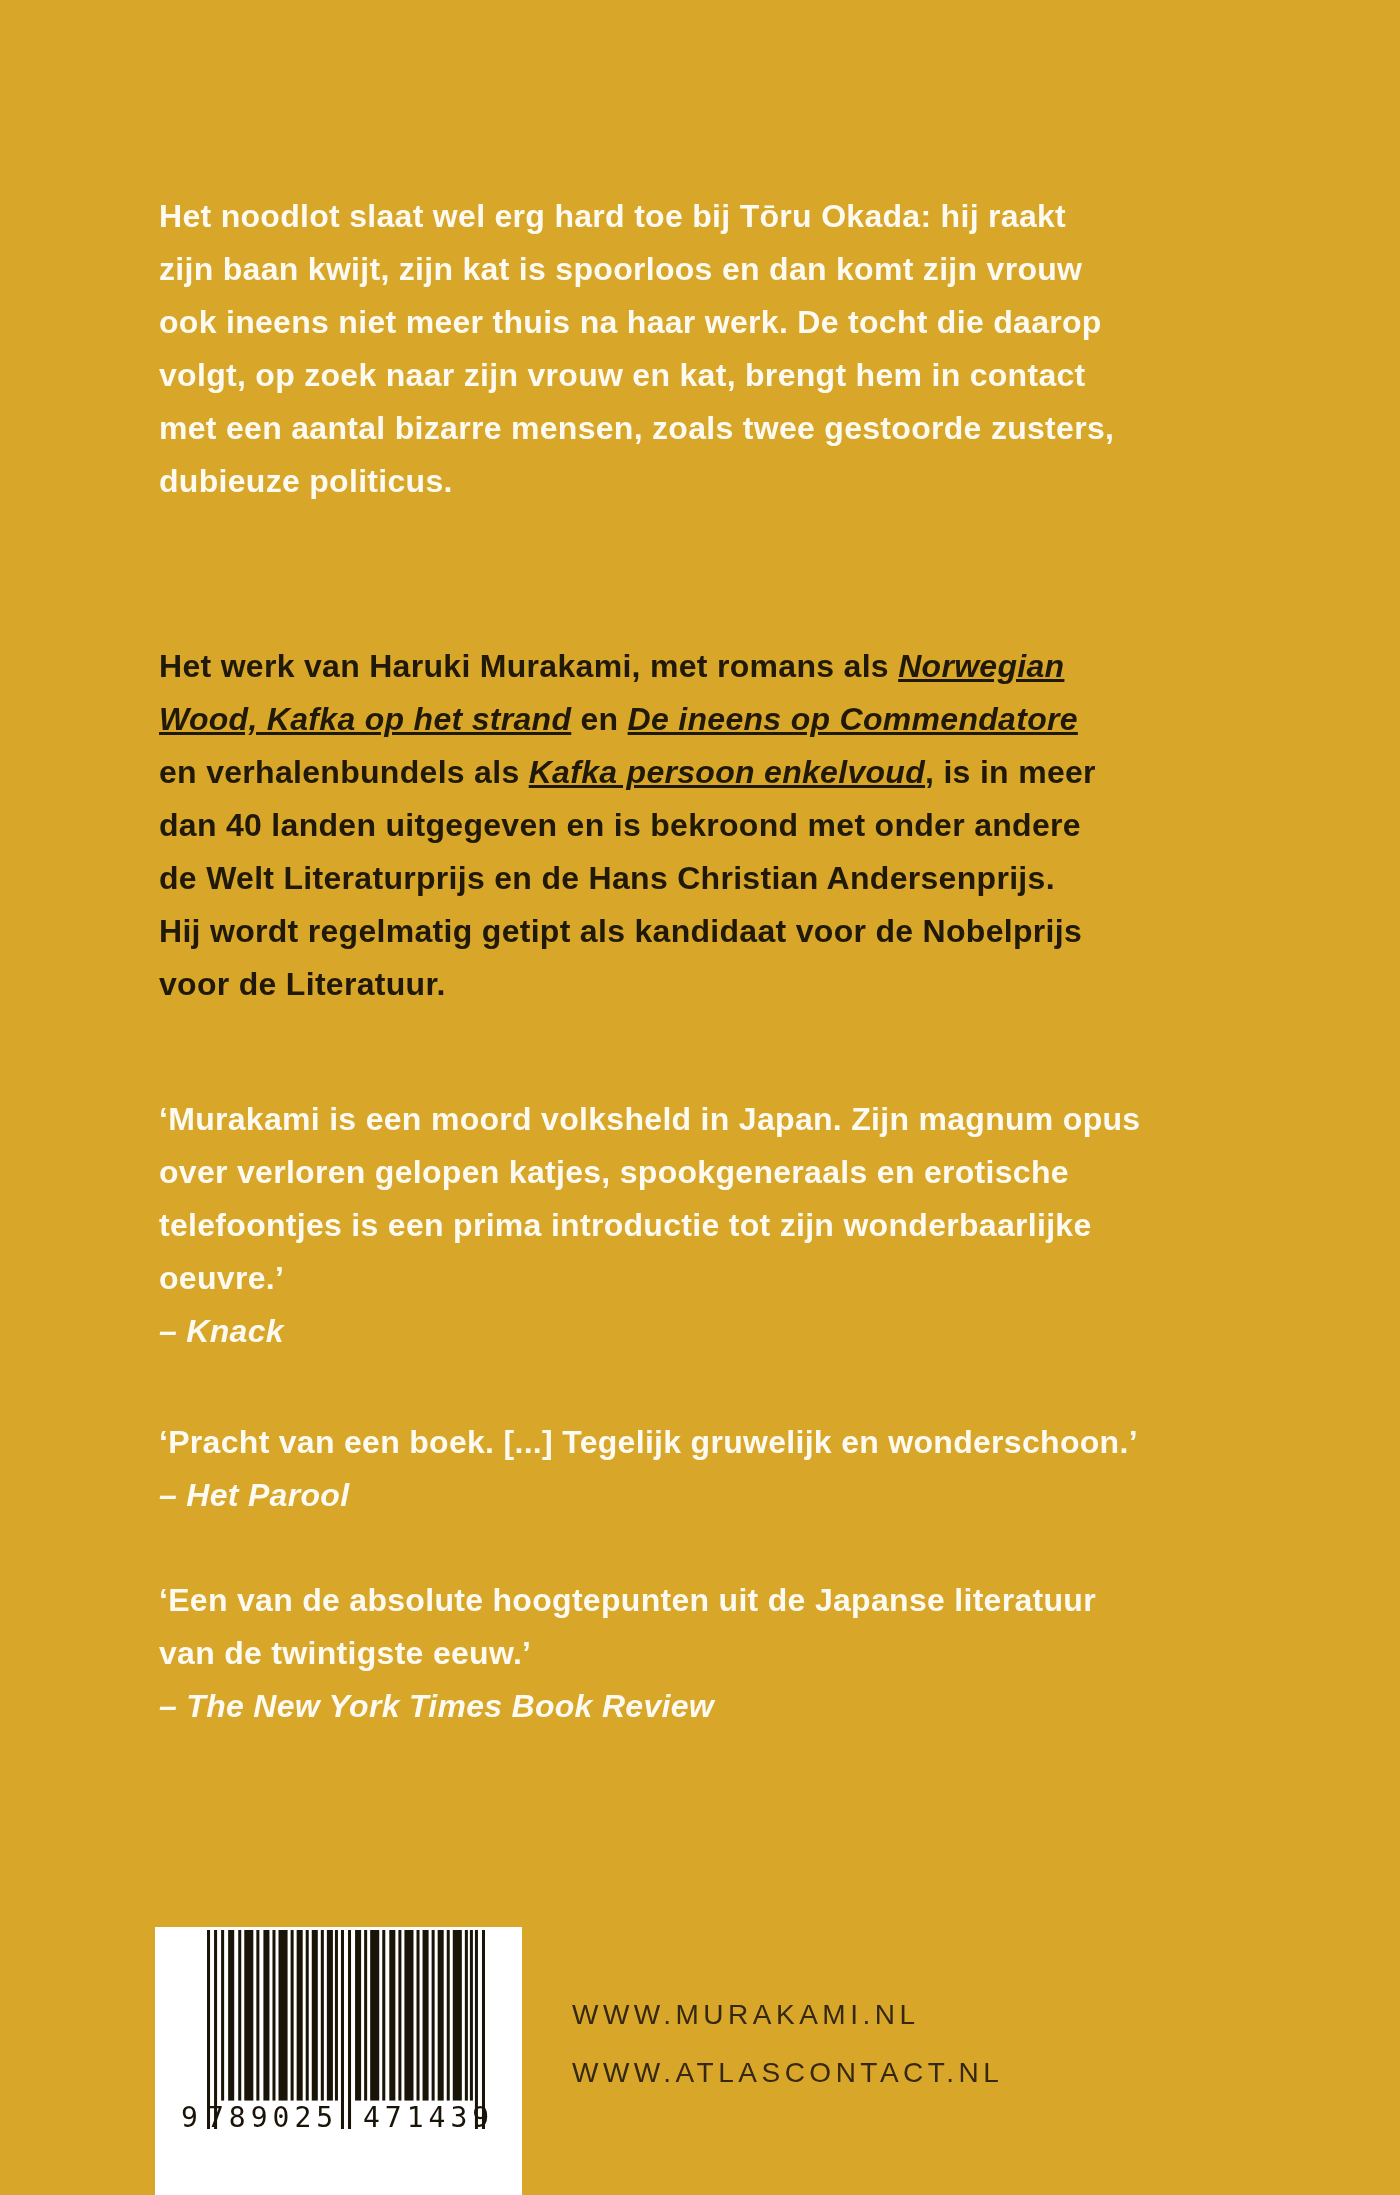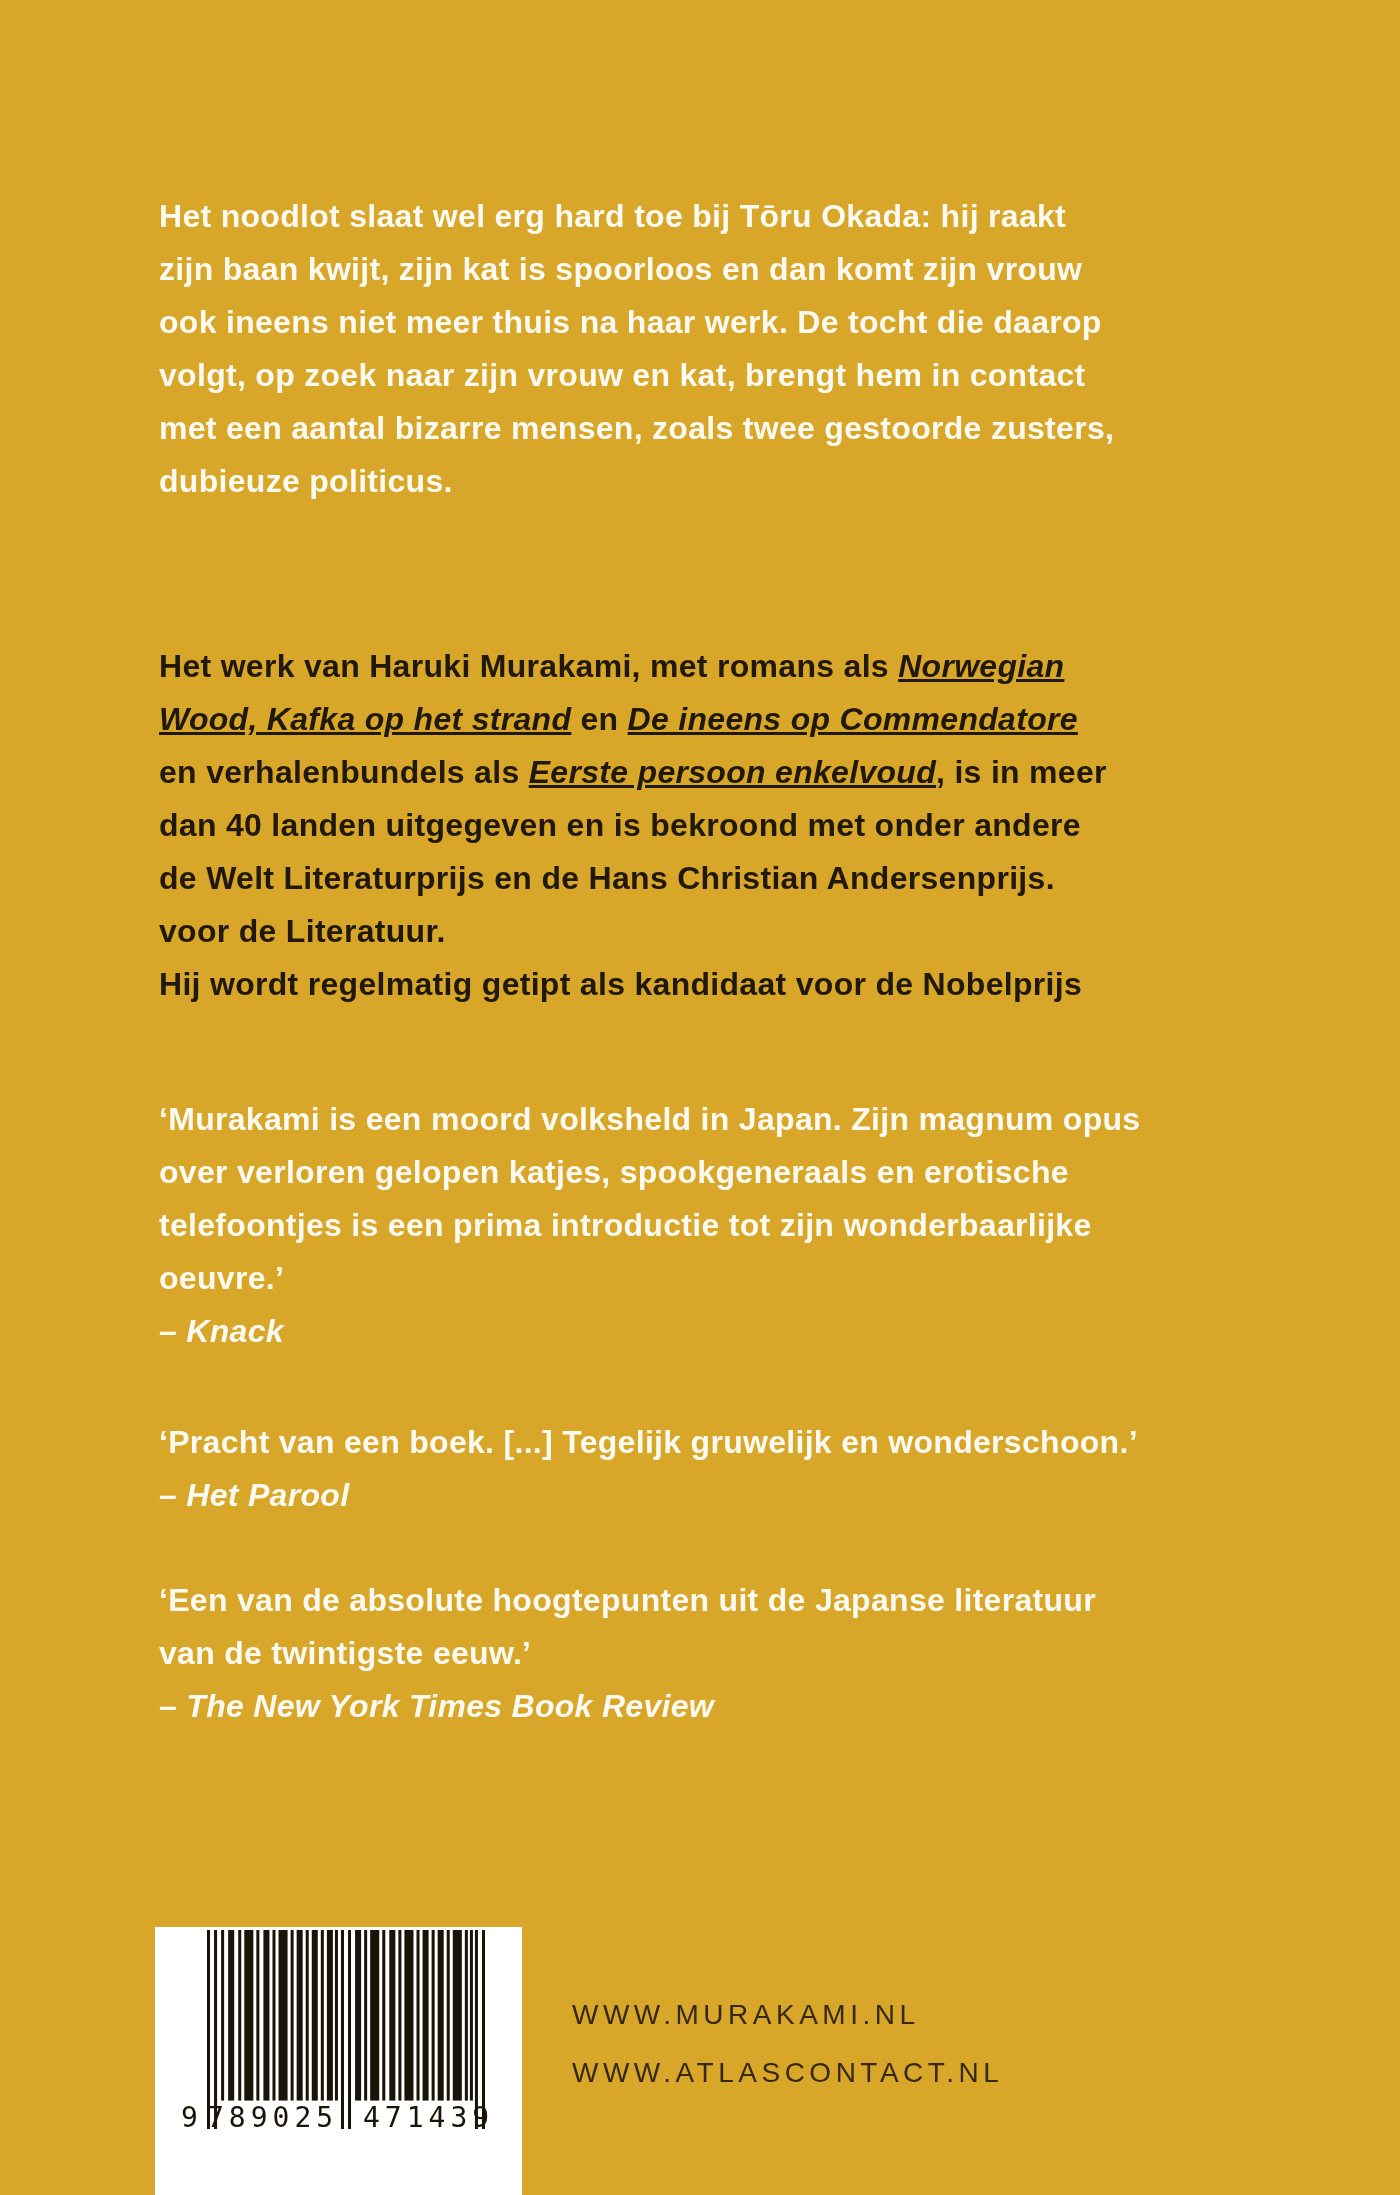--- a/index.html
+++ b/index.html
@@ -87,33 +87,33 @@
   </section>
 
   <section class="block dark" style="top:640px">
     <div class="line">
       <span>Het werk van Haruki Murakami, met romans als </span><span class="it">Norwegian</span>
     </div>
     <div class="line">
       <span class="it">Wood, Kafka op het strand</span><span> en </span><span class="it">De ineens op Commendatore</span>
     </div>
     <div class="line">
-      <span>en verhalenbundels als </span><span class="it">Eerste persoon enkelvoud</span><span>, is in meer</span>
+      <span>en verhalenbundels als </span><span class="it">Kafka persoon enkelvoud</span><span>, is in meer</span>
     </div>
     <div class="line">
       <span>dan 40 landen uitgegeven en is bekroond met onder andere</span>
     </div>
     <div class="line">
       <span>de Welt Literaturprijs en de Hans Christian Andersenprijs.</span>
     </div>
     <div class="line">
-      <span>voor de Literatuur.</span>
+      <span>Hij wordt regelmatig getipt als kandidaat voor de Nobelprijs</span>
     </div>
     <div class="line">
-      <span>Hij wordt regelmatig getipt als kandidaat voor de Nobelprijs</span>
+      <span>voor de Literatuur.</span>
     </div>
   </section>
 
   <section class="block light" style="top:1093px">
     <div class="line">‘Murakami is een moord volksheld in Japan. Zijn magnum opus</div>
     <div class="line">over verloren gelopen katjes, spookgeneraals en erotische</div>
     <div class="line">telefoontjes is een prima introductie tot zijn wonderbaarlijke</div>
     <div class="line">oeuvre.’</div>
     <div class="line source">– Knack</div>
   </section>

